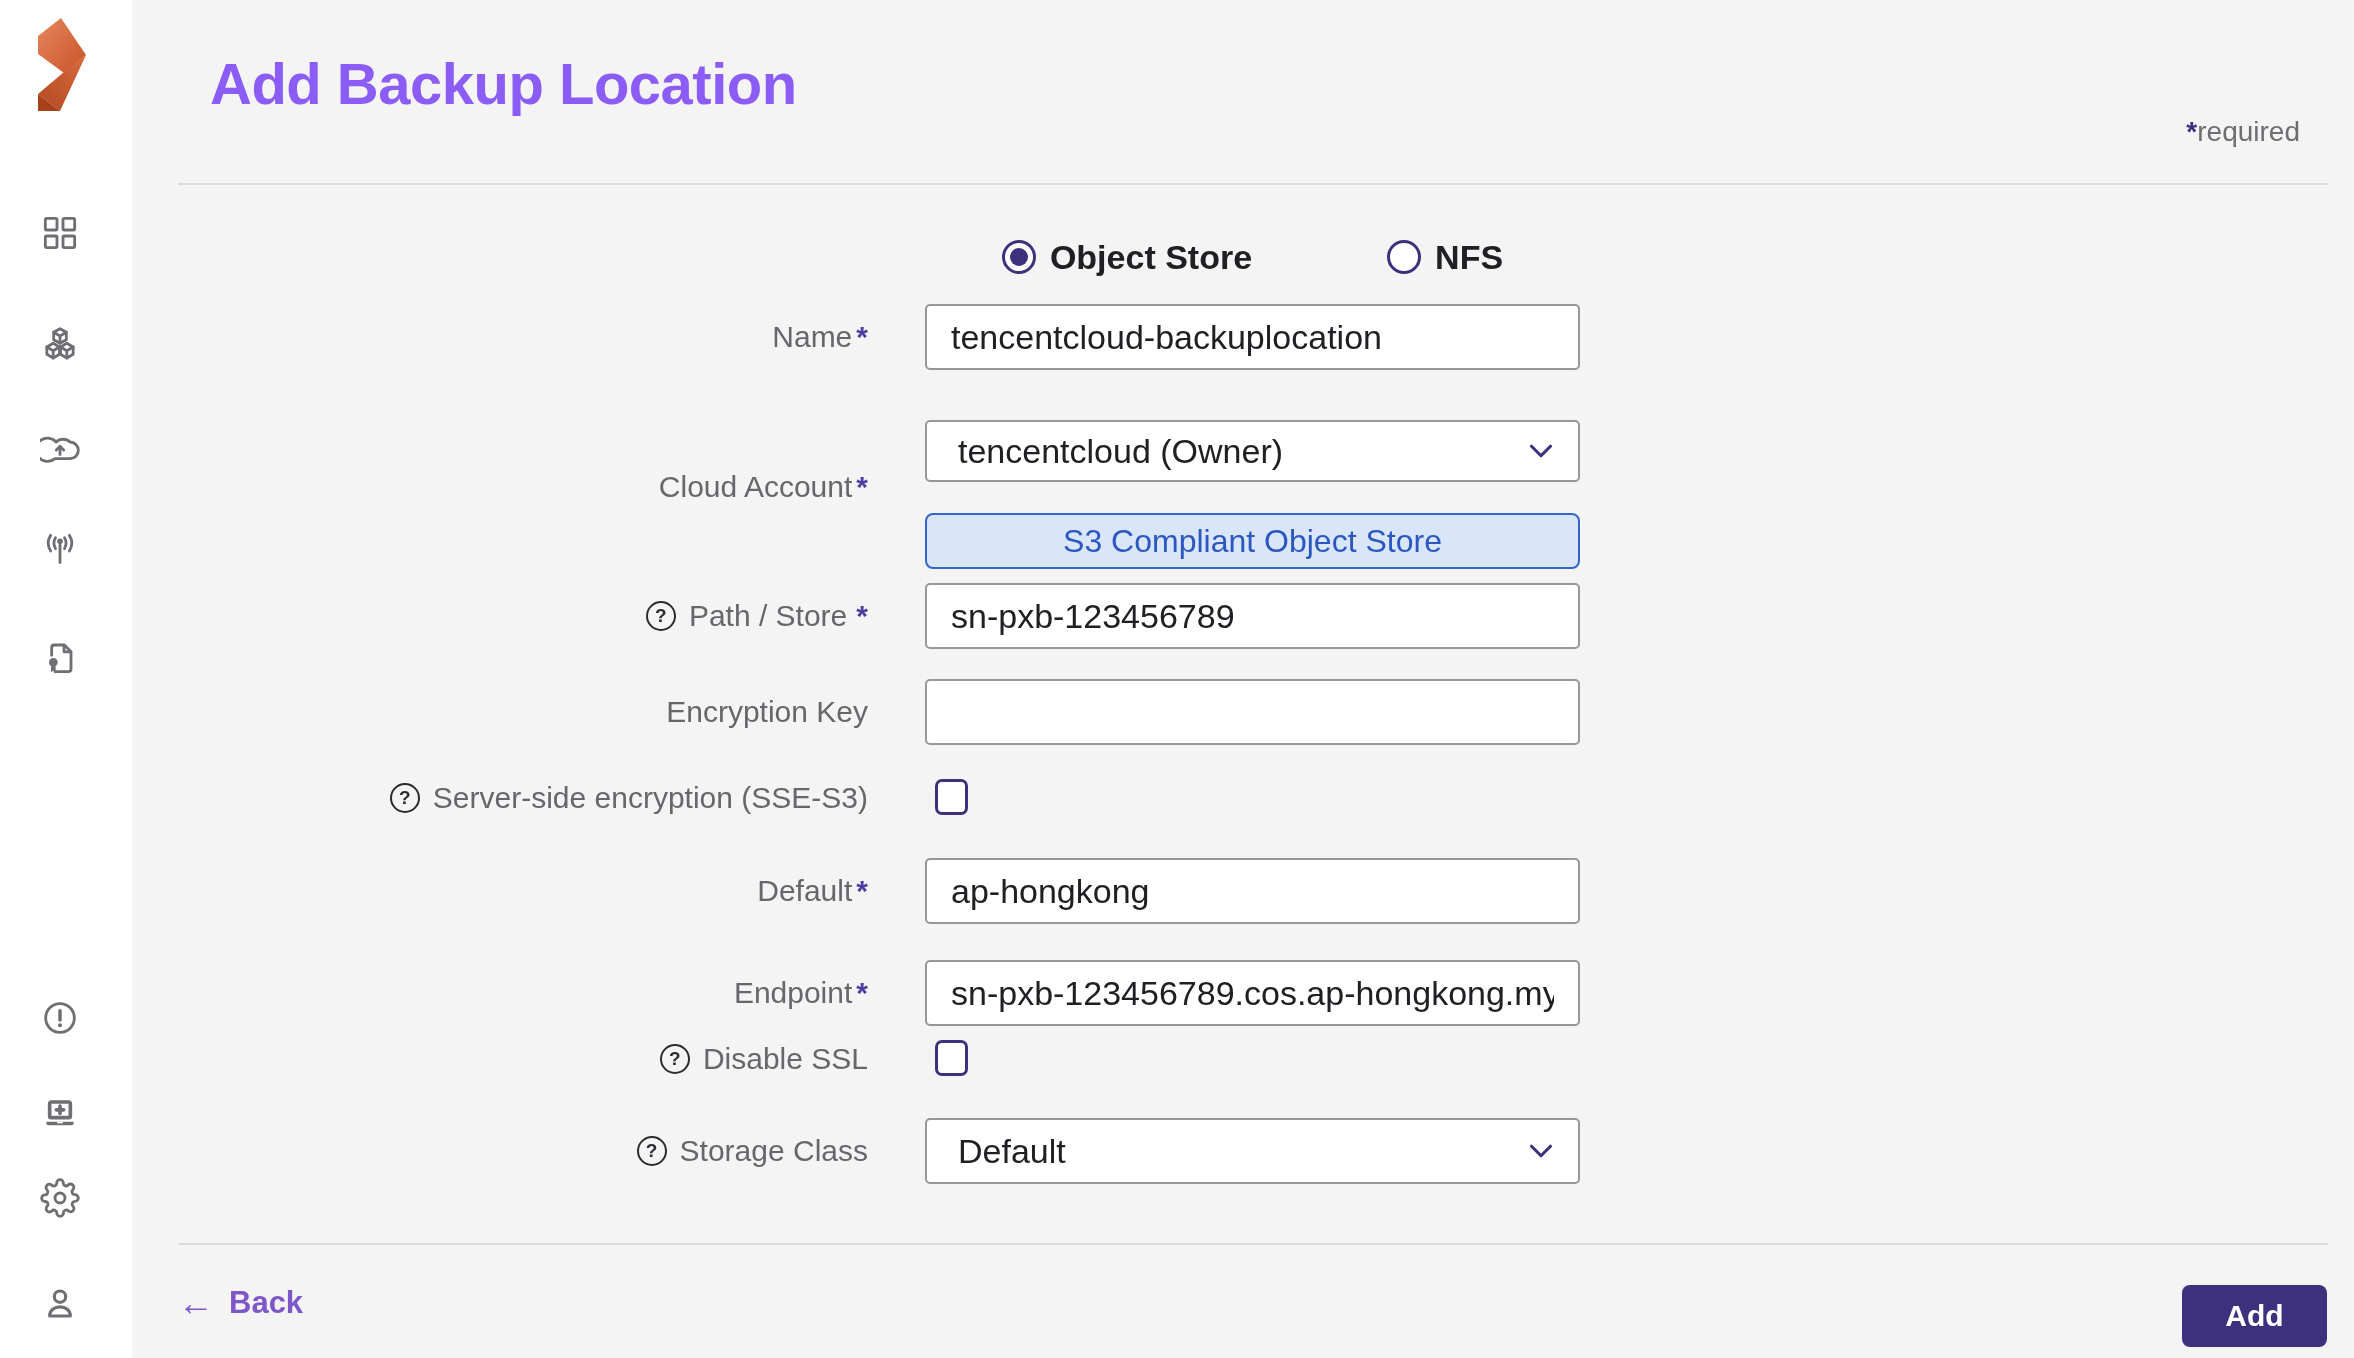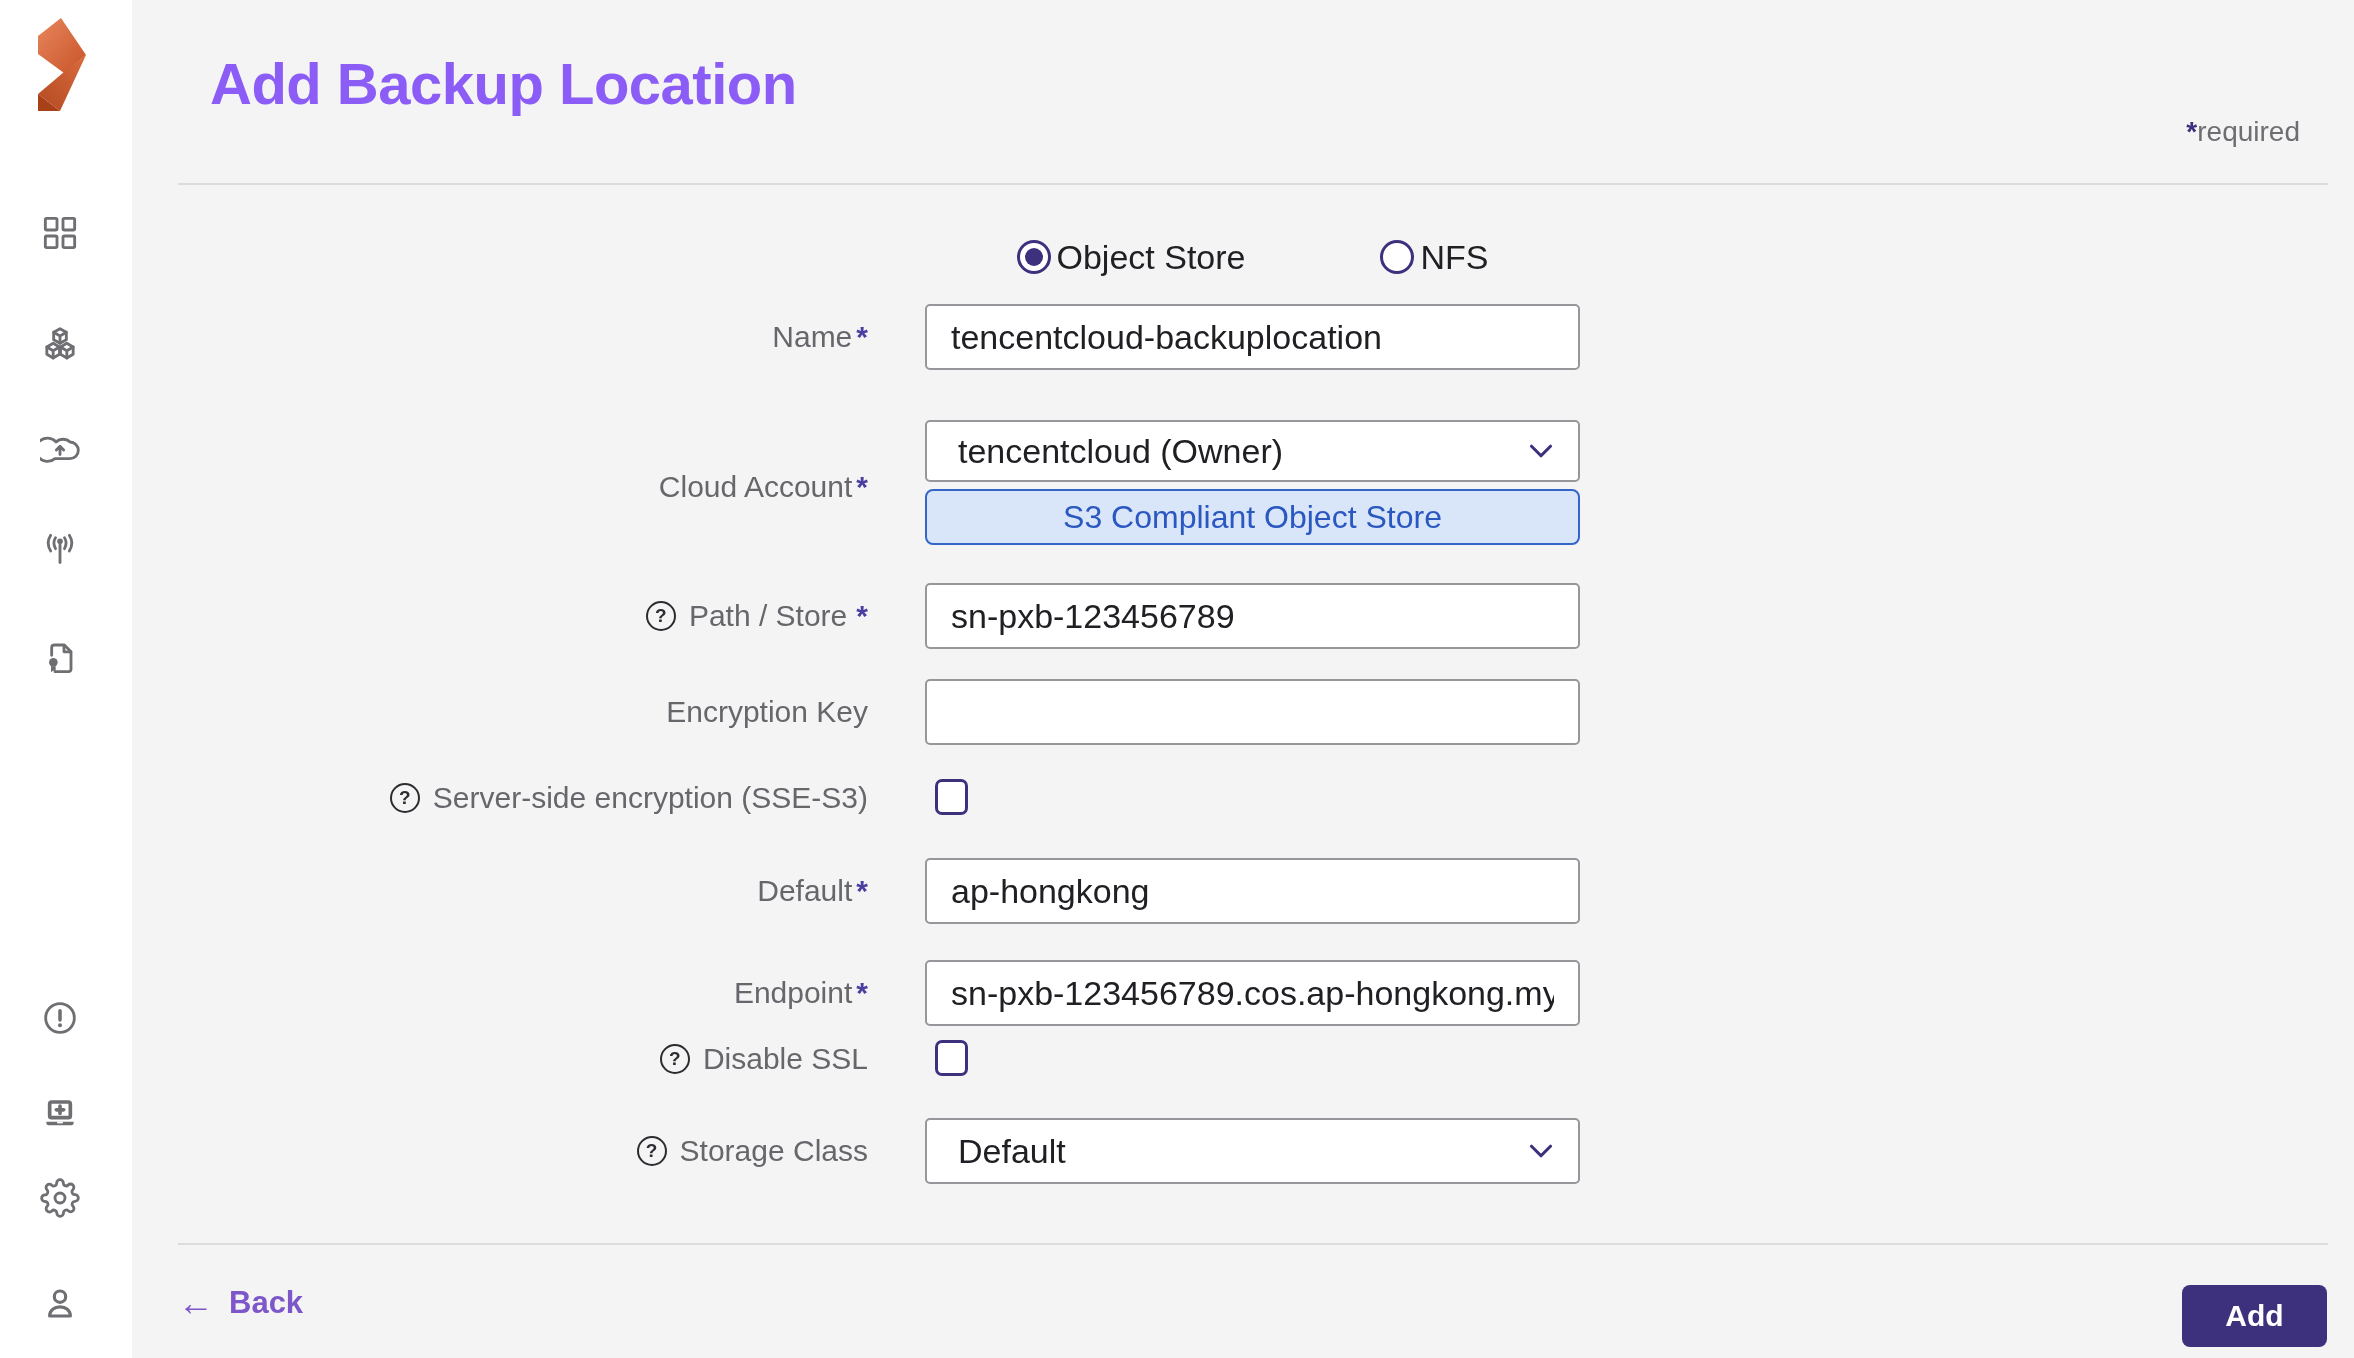--- a/index.html
+++ b/index.html
@@ -15,41 +15,41 @@
   .main { position:absolute; left:132px; top:0; width:2222px; height:1358px; }
   .page-title { position:absolute; left:78px; top:50px; font-size:58px; font-weight:800; color:#8b5cf6; letter-spacing:-0.5px; }
   .required-hint { position:absolute; top:116px; right:54px; font-size:28px; color:#6e6e72; }
   .required-hint .ast { color:#3d317e; font-weight:700; }
   .divider { position:absolute; left:46px; width:2150px; height:0; border-top:2px solid #dcdcde; }
   .divider.top { top:183px; }
   .divider.bottom { top:1243px; }
 
   
   .radio-row { position:absolute; left:793px; top:222px; width:655px; height:70px; display:flex; align-items:center; justify-content:center; gap:135px; }
-  .radio-opt { display:flex; align-items:center; gap:6px; cursor:pointer; }
+  .radio-opt { display:flex; align-items:center; gap:14px; cursor:pointer;font-weight:bold; }
   .radio-circle { width:34px; height:34px; border:3px solid #3d317e; border-radius:50%; background:#fff; display:flex; align-items:center; justify-content:center; flex:0 0 auto; }
   .radio-circle .dot { width:18px; height:18px; border-radius:50%; background:transparent; }
   .radio-opt.selected .radio-circle .dot { background:#3d317e; }
   .radio-label { font-size:34px; color:#202024; }
 
   
   .frow { position:absolute; left:0; width:1448px; }
   .flabel { position:absolute; right:712px; height:100%; display:flex; align-items:center; gap:13px; white-space:nowrap; font-size:30px; color:#66666b; }
   .flabel .ast { color:#4a3fa0; font-weight:600; }
   .qicon { width:30px; height:30px; border:2.5px solid #2c2c30; border-radius:50%; display:flex; align-items:center; justify-content:center; font-size:19px; font-weight:700; color:#2c2c30; flex:0 0 auto; }
   .fcontrol { position:absolute; left:793px; top:0; width:655px; }
 
   .text-input { width:655px; height:66px; border:2px solid #97979b; border-radius:5px; background:#fff; font-family:"Liberation Sans", sans-serif; font-size:34px; color:#202024; padding:0 24px; outline:none; }
   .select-box { position:relative; width:655px; background:#fff; border:2px solid #97979b; border-radius:5px; display:flex; align-items:center; padding:0 64px 0 31px; font-size:34px; color:#202024; cursor:pointer; }
   .select-box .chev { position:absolute; right:18px; top:50%; transform:translateY(-50%); width:38px; height:38px; }
   .select-box .chev svg { width:38px; height:38px; stroke:#3d317e; fill:none; stroke-width:2; stroke-linecap:round; stroke-linejoin:round; }
   .h62 { height:62px; }
   .h66 { height:66px; }
 
-  .chip-btn { margin-top:7px; width:655px; height:56px; background:#d9e6fa; border:2px solid #3465c8; border-radius:8px; display:flex; align-items:center; justify-content:center; font-size:32px; font-weight:500; color:#2b57c0; cursor:pointer; }
+  .chip-btn { margin-top:31px; width:655px; height:56px; background:#d9e6fa; border:2px solid #3465c8; border-radius:8px; display:flex; align-items:center; justify-content:center; font-size:32px; font-weight:500; color:#2b57c0; cursor:pointer; }
 
   .checkbox { margin-left:10px; width:33px; height:36px; border:3px solid #3d317e; border-radius:7px; background:#fff; cursor:pointer; }
 
   
   .back-link { position:absolute; left:46px; top:1280px; height:46px; display:flex; align-items:center; gap:15px; color:#7d56c9; font-size:31px; font-weight:600; cursor:pointer; }
   .back-link .arrow { font-size:36px; font-weight:400; line-height:1; }
   .add-btn { position:absolute; right:27px; top:1285px; width:145px; height:62px; background:#3d317e; border:none; border-radius:8px; color:#ffffff; font-family:"Liberation Sans", sans-serif; font-size:30px; font-weight:700; cursor:pointer; }
 </style>
 </head>
 <body>

